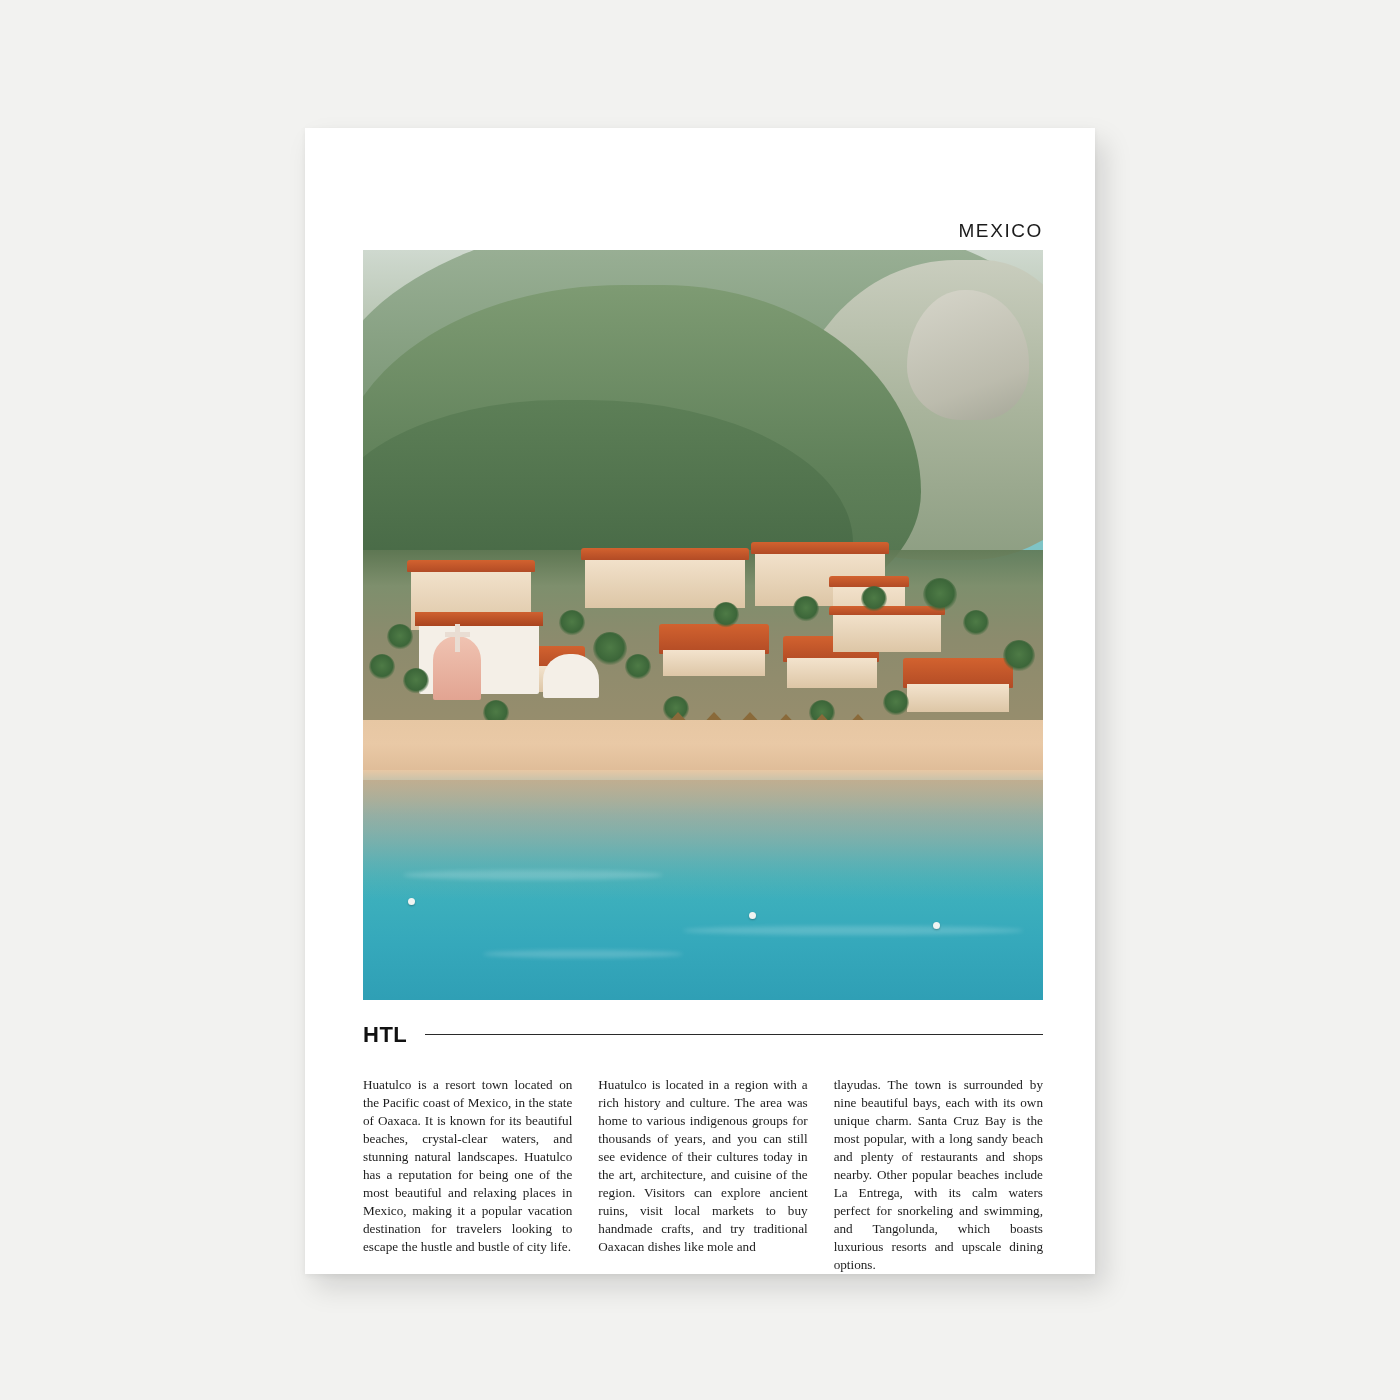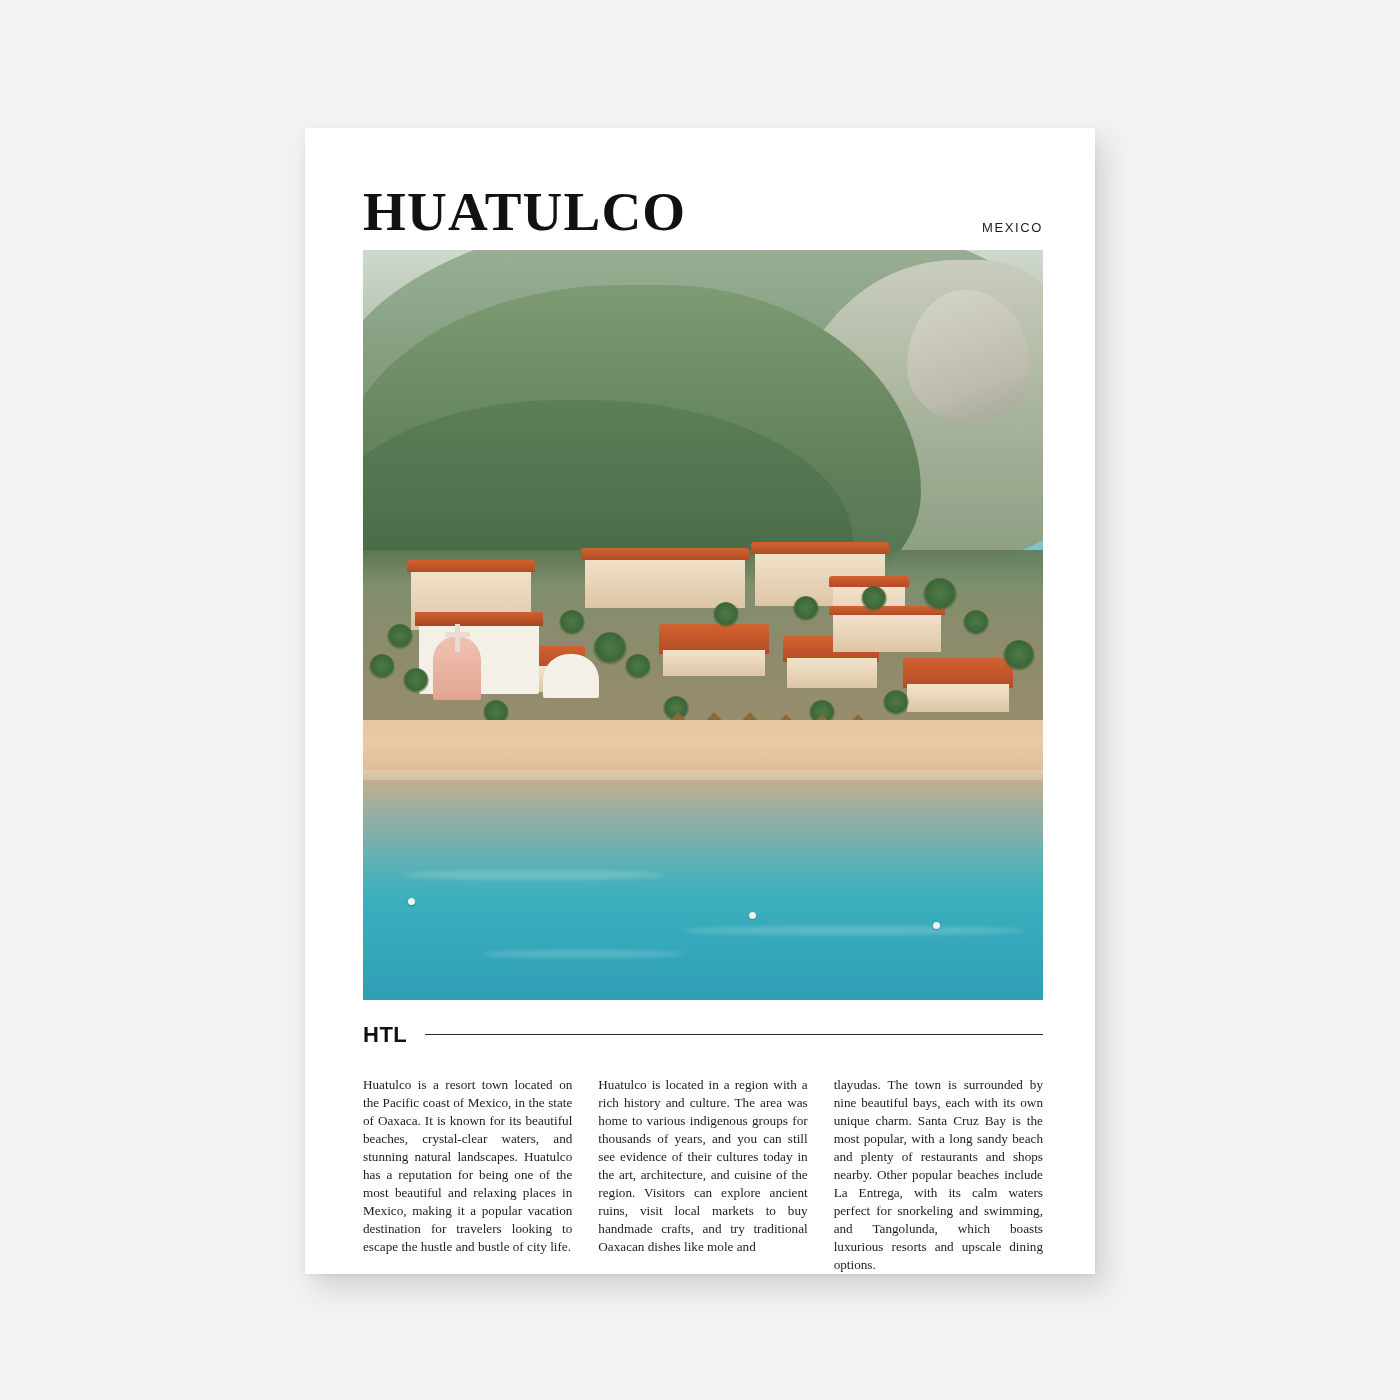--- a/index.html
+++ b/index.html
@@ -51,21 +51,21 @@
     font-size: 55px;
     letter-spacing: 1.2px;
     color: #111111;
     line-height: 1;
   }
   .country {
     position: absolute;
     right: 0;
     top: 30px;
     font-family: "Liberation Sans", sans-serif;
-    font-size: 13px;
+    font-size: 19px;
     letter-spacing: 1.6px;
     color: #1b1b1b;
   }
 
   
   .photo {
     position: relative;
     width: 100%;
     height: 750px;
     overflow: hidden;
@@ -250,21 +250,20 @@
   }
 </style>
 </head>
 <body>
 
 <div class="stage">
   <div class="poster">
     <div class="poster-inner">
 
       <div class="header">
-        <div class="title">HUATULCO</div>
         <div class="country">MEXICO</div>
       </div>
 
       <div class="photo">
         <div class="sky"></div>
         <div class="hill-far"></div>
         <div class="hill-right"></div>
         <div class="hill-quarry"></div>
         <div class="hill-mid"></div>
         <div class="hill-near"></div>

